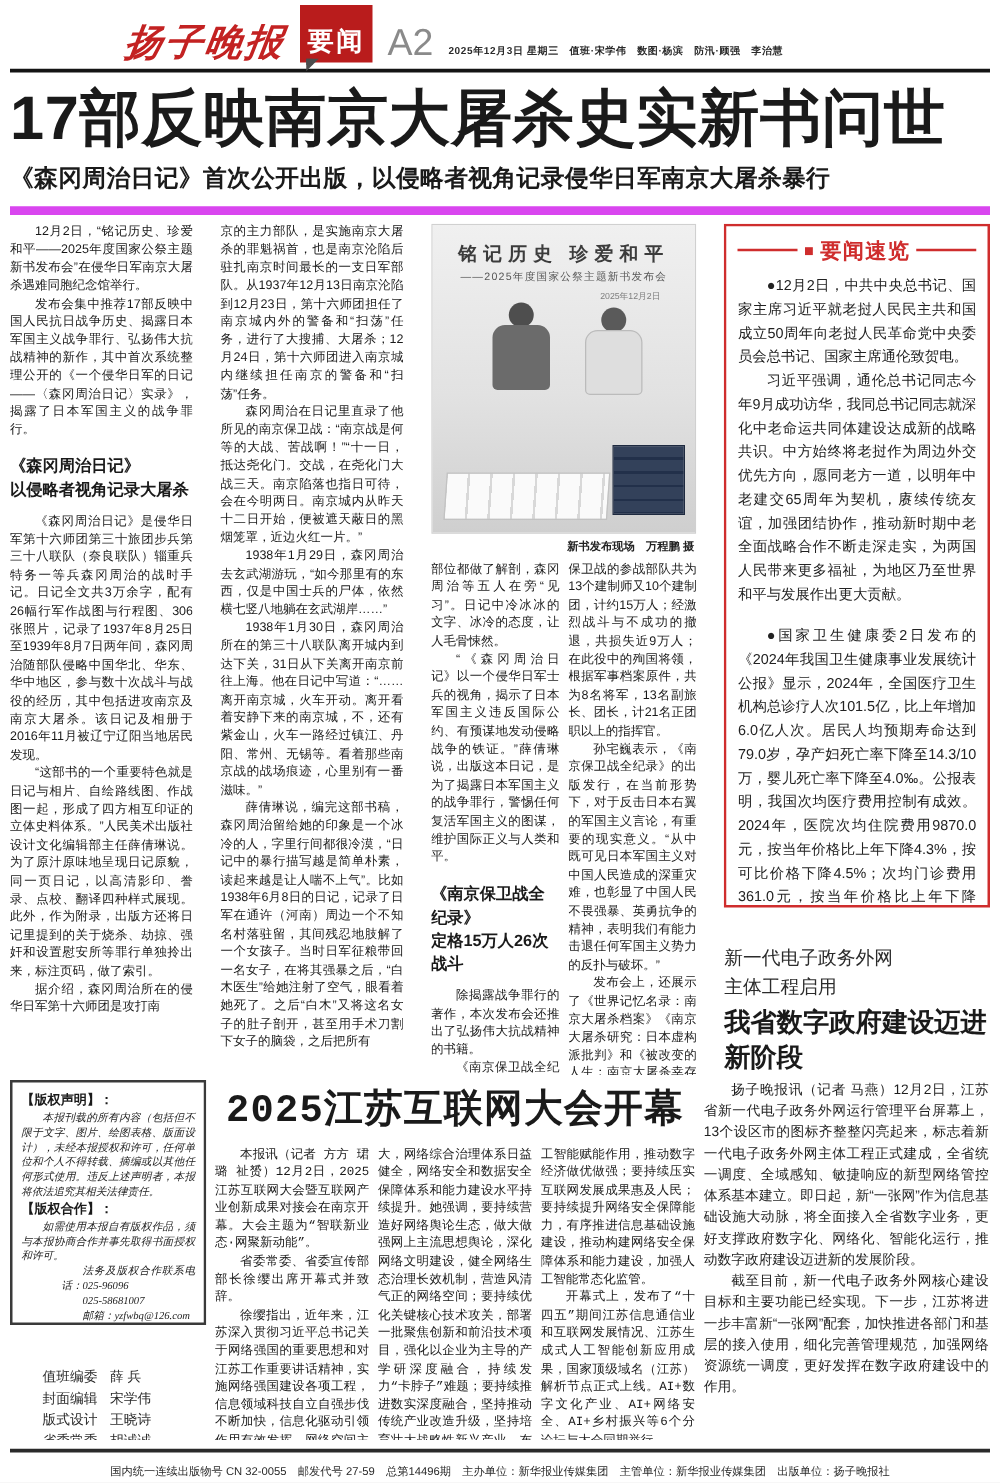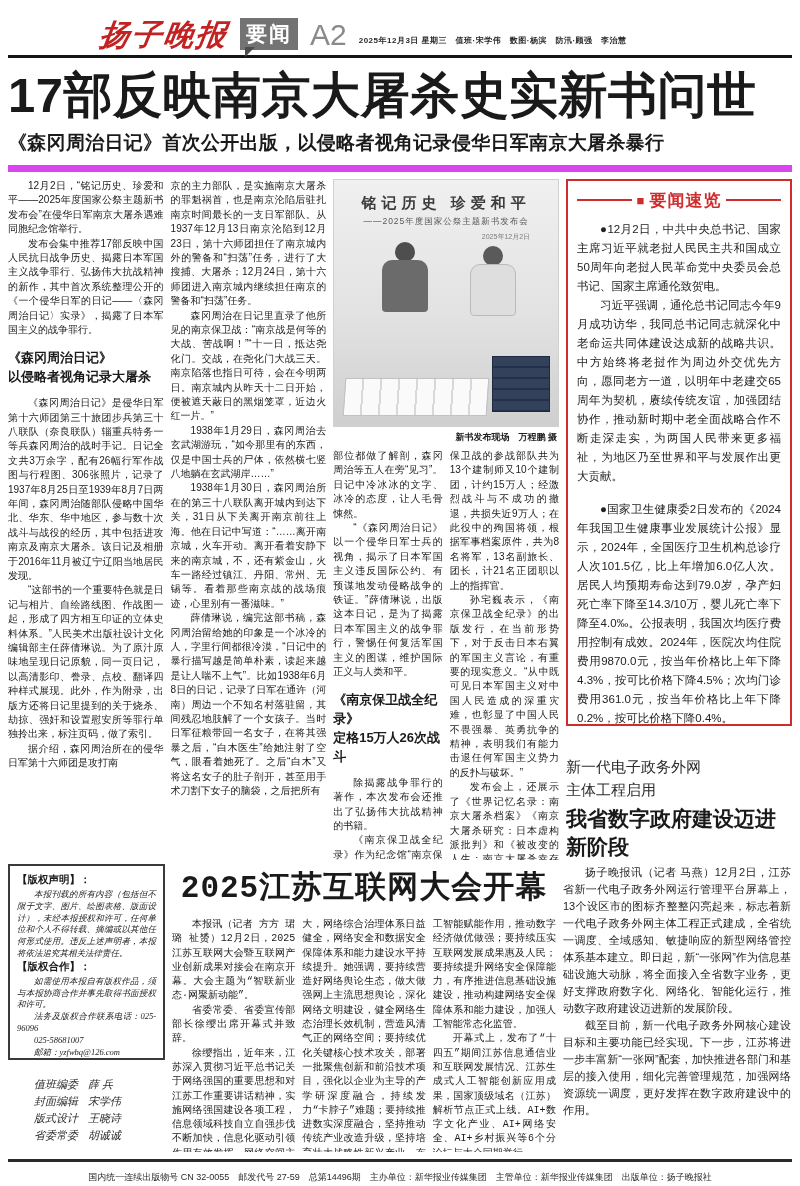--- a/index.html
+++ b/index.html
@@ -7,33 +7,33 @@
   .page {
     width:800px; height:1186px; margin:0 auto; background:#fff;
     font-family:"Liberation Sans","DejaVu Sans",sans-serif; color:#1a1a1a;
     padding:0 8px; overflow:hidden; position:relative;
   }
   
   .masthead { height:52px; margin-top:6px; border-bottom:3px solid #141414;
     display:flex; align-items:flex-end; gap:12px; padding:0 0 5px 92px; }
   .logo { font-size:30px; font-weight:bold; font-style:italic; color:#c32222;
     transform:skewX(-8deg); letter-spacing:2px; line-height:1; }
-  .section-box { background:#737373; color:#fff; font-weight:bold; font-size:21px;
-    line-height:1; padding:5px 6px 6px; position:relative; letter-spacing:2px; }
+  .section-box { background:#b91c1c; color:#fff; font-weight:bold; font-size:21px;
+    line-height:1; padding:19px 6px 6px; position:relative; letter-spacing:2px; }
   .section-box::after { content:""; position:absolute; left:5px; bottom:-7px;
     border:5px solid transparent; border-top-color:#4c4c4c; border-left-color:#4c4c4c; }
   .page-no { font-size:30px; color:#8a8a8a; line-height:1; font-weight:500; }
   .dateline { font-size:8px; color:#2a2a2a; font-weight:bold; padding-bottom:4px; letter-spacing:.5px; }
   
   .headline-block { padding:12px 0 9px; border-bottom:7px solid #d946ef; }
   .headline-block h1 { margin:0; font-size:49px; line-height:1.04; font-weight:900;
     letter-spacing:.5px; white-space:nowrap; }
   .dek { font-size:19px; font-weight:bold; margin-top:9px; letter-spacing:.3px; }
   
-  .main-section { display:flex; gap:7px; height:688px; padding-top:7px; }
+  .main-section { display:flex; gap:22px; height:688px; padding-top:7px; }
   .mcol { width:157px; overflow:hidden; }
   .p { margin:0; font-size:10px; line-height:14.4px; text-align:justify; text-indent:2em; }
   .p.noind { text-indent:0; }
   .subhead { font-size:13px; font-weight:bold; line-height:1.45; margin:12px 0 9px; }
   .center-col { width:228px; display:flex; flex-direction:column; overflow:hidden; }
   .photo { height:248px; position:relative; overflow:hidden;
     background:linear-gradient(180deg,#f0f0f0 0%,#e2e2e2 55%,#cfcfcf 100%);
     border:1px solid #d0d0d0; }
   .banner-line1 { position:absolute; top:14px; left:0; right:0; text-align:center;
     font-size:15px; font-weight:bold; color:#3c3c3c; letter-spacing:5px; }
@@ -70,22 +70,22 @@
   .gov-head { margin-top:30px; }
   .kicker { font-size:15px; color:#2b2b2b; line-height:1.5; }
   .gov-title { font-size:21px; font-weight:900; line-height:1.3; margin-top:4px; }
   
   .bottom-section { display:flex; gap:7px; height:288px; margin-top:4px; }
   .bleft { width:157px; overflow:hidden; }
   .copybox { border:2px solid #3a3a3a; padding:7px 7px 22px; height:196px; overflow:hidden; }
   .copy-title { font-size:10.5px; font-weight:bold; margin:0 0 2px; }
   .copy-text { margin:0; font-size:8.5px; line-height:11.8px; text-align:justify; text-indent:2em;
     font-style:italic; font-family:"Liberation Serif","DejaVu Serif",serif; color:#222; }
-  .copy-text.contact { text-indent:2em; }
-  .staff { margin-top:16px; padding-left:26px; font-size:11px; color:#2a2a2a;font-style:italic; }
+  .copy-text.contact { text-indent:2em;margin-left:32px; }
+  .staff { margin-top:34px; padding-left:26px; font-size:11px; color:#2a2a2a; }
   .staff-row { display:flex; gap:10px; line-height:17px; }
   .bmid { width:384px; display:flex; flex-direction:column; overflow:hidden;font-family:Liberation Mono, monospace; }
   .net-headline { font-size:31px; font-weight:900; text-align:center; margin:2px 0 10px;
     letter-spacing:1px; white-space:nowrap; }
   .net-cols { display:flex; gap:7px; flex:1; overflow:hidden; }
   .ncol { flex:1; overflow:hidden; }
   .np { margin:0; font-size:10px; line-height:14.3px; text-align:justify; text-indent:2em; }
   .np.noind { text-indent:0; }
   .bright { width:228px; overflow:hidden; }
   .gov-p { margin:0; font-size:11px; line-height:17px; text-align:justify; text-indent:2em; color:#1e1e1e; }

